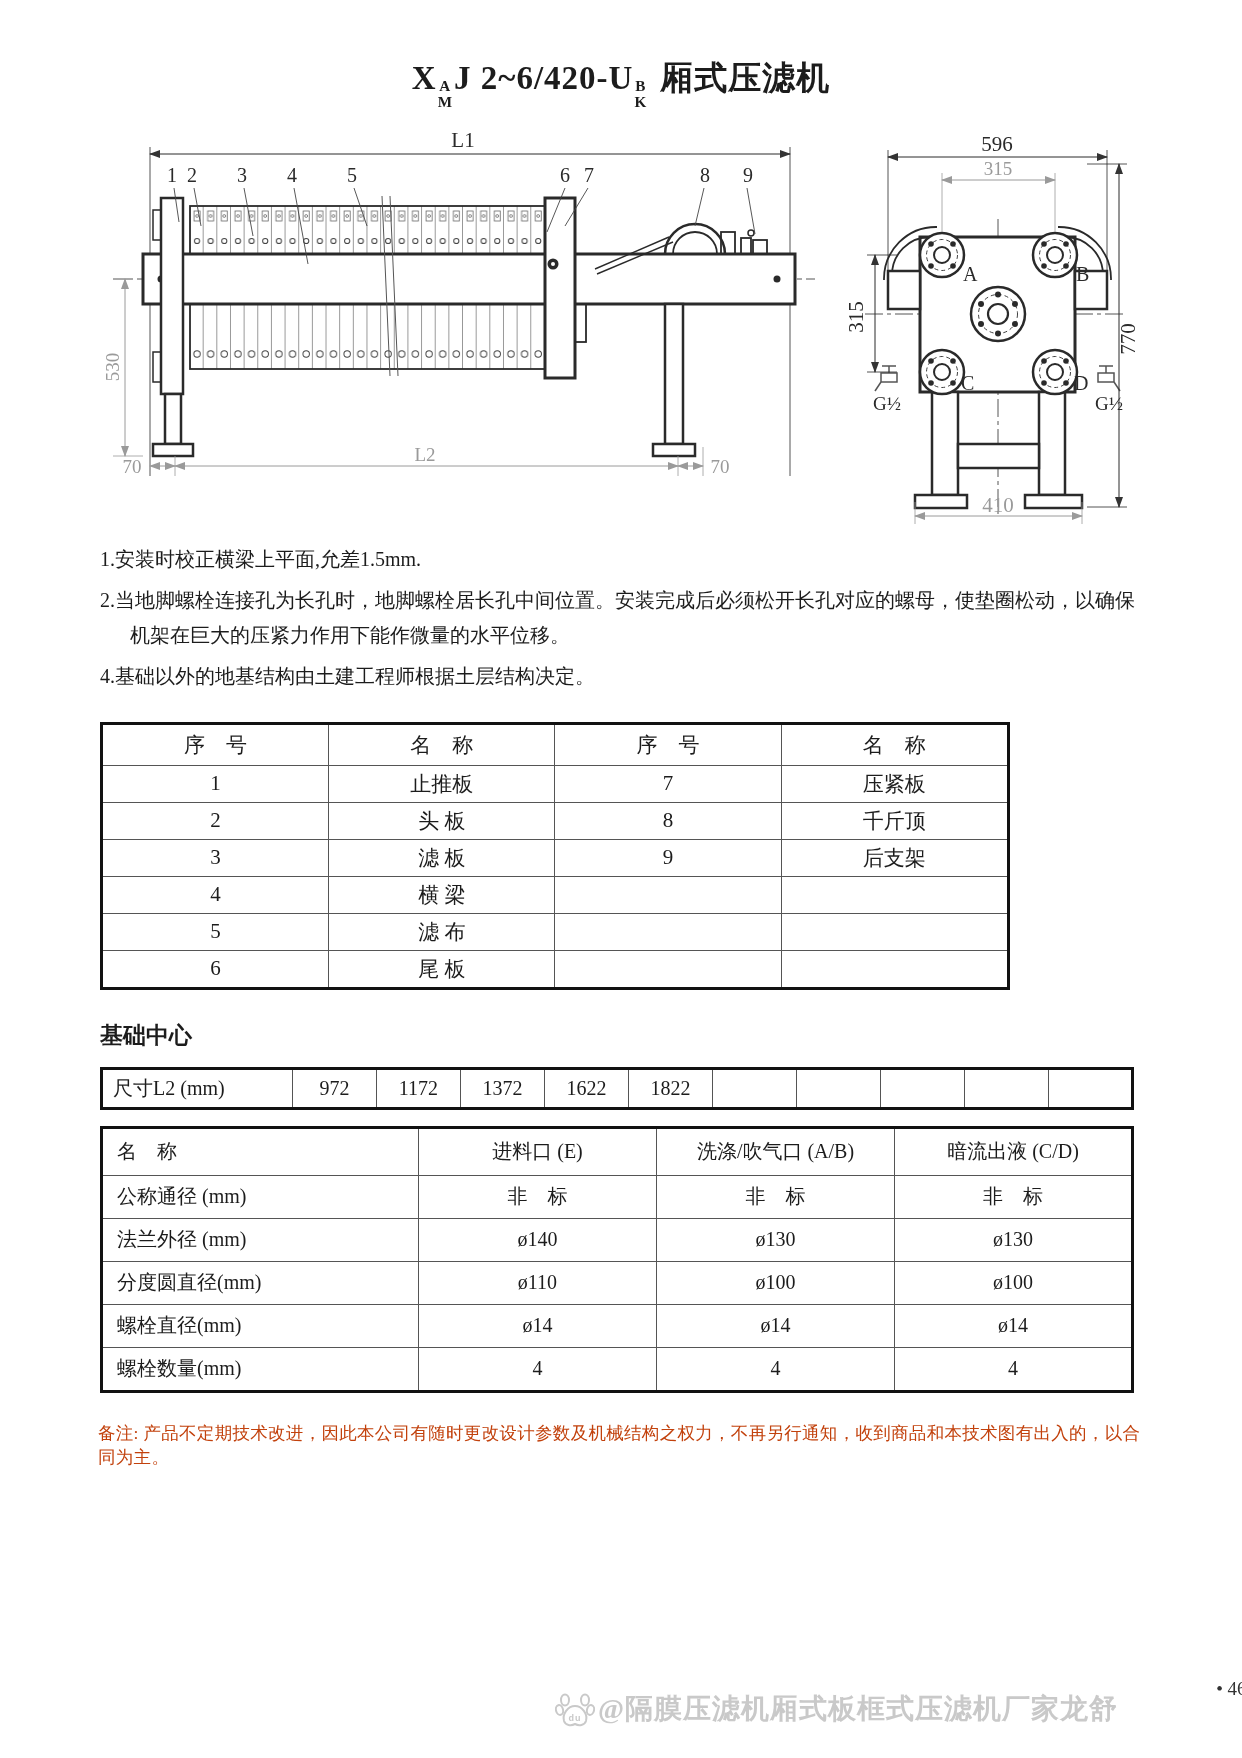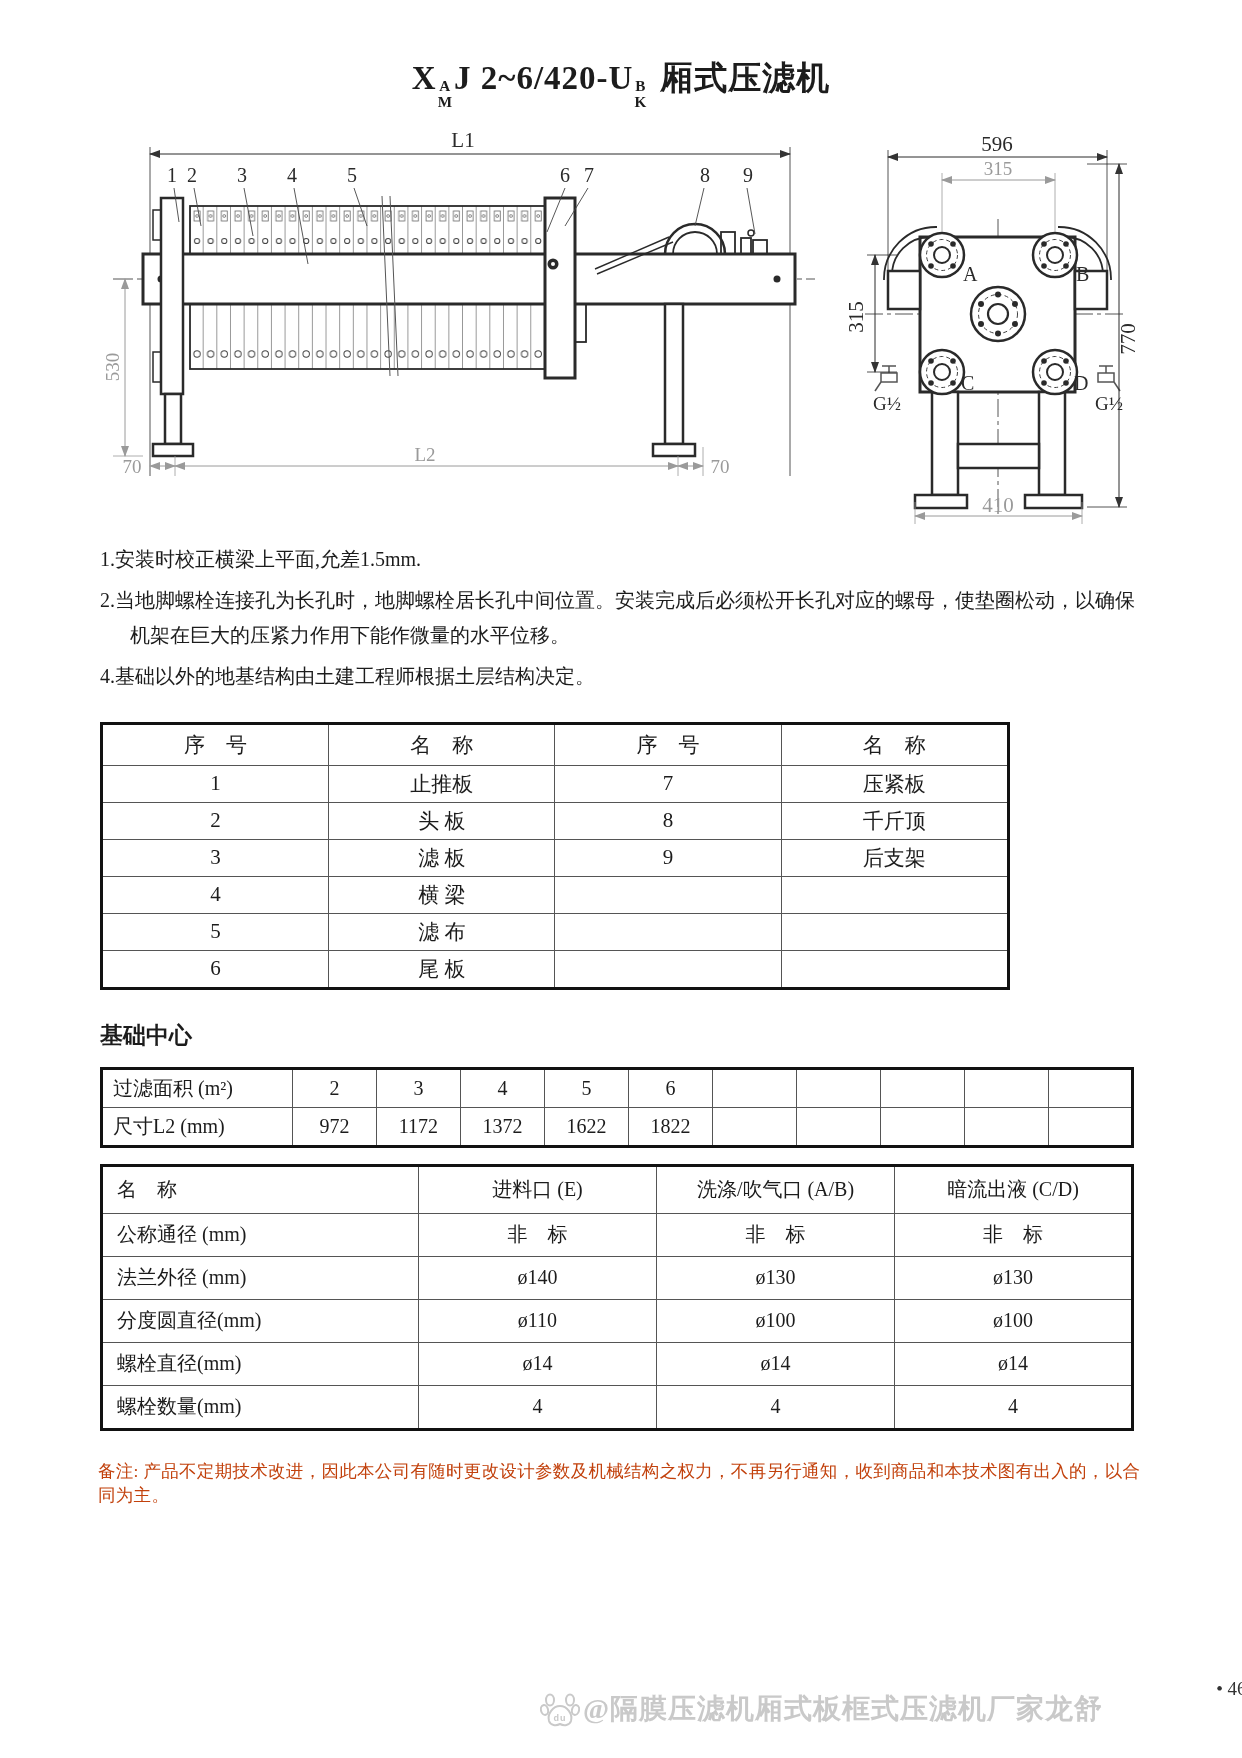--- a/index.html
+++ b/index.html
@@ -21,21 +21,21 @@
   .sub-heading{margin:30px 0 0 100px;font-size:23px;font-weight:bold;}
   .foundation-table{margin-top:16px;width:1034px;border:3px solid #111;}
   .foundation-table td{height:35px;border:1px solid #555;text-align:center;font-size:20px;}
   .foundation-table td.lbl{text-align:left;padding-left:10px;width:178px;}
   .pipes-table{margin-top:16px;width:1034px;border:3px solid #111;}
   .pipes-table td{height:40px;border:1px solid #555;text-align:center;font-size:20px;}
   .pipes-table td.lbl{text-align:left;padding-left:14px;width:300px;}
   .pipes-table tr.hdr td{height:44px;}
   .bottom-note{margin:28px 0 0 98px;width:1050px;font-size:17.5px;color:#c2410c;letter-spacing:0.3px;}
   .pagenum{position:absolute;top:1678px;left:16px;width:100%;text-align:right;font-size:19px;color:#333;}
-  .watermark{position:absolute;top:1688px;left:540px;display:flex;align-items:flex-end;gap:3px;
+  .watermark{position:absolute;top:1688px;left:555px;display:flex;align-items:flex-end;gap:3px;
              color:#c9c9c9;font-size:28px;font-weight:bold;letter-spacing:1px;white-space:nowrap;}
   .dimtxt{font-family:"Liberation Serif","DejaVu Serif",serif;font-size:19px;fill:#2a2a2a;}
   .dimbig{font-size:21px;}
   .grey{fill:#9a9a9a;}
   .ptnum{font-family:"Liberation Serif","DejaVu Serif",serif;font-size:20px;fill:#2a2a2a;}
 </style>
 </head>
 <body>
 
 <div class="page">
@@ -319,33 +319,20 @@
       <td>尾 板</td>
       <td></td>
       <td></td>
     </tr>
   </tbody>
     </table>
 
   <div class="sub-heading">基础中心</div>
   <table class="foundation-table">
     <tbody>
-        <tr>
-      <td class="lbl">过滤面积 (m²)</td>
-      <td>2</td>
-      <td>3</td>
-      <td>4</td>
-      <td>5</td>
-      <td>6</td>
-      <td></td>
-      <td></td>
-      <td></td>
-      <td></td>
-      <td></td>
-    </tr>
     <tr>
       <td class="lbl">尺寸L2 (mm)</td>
       <td>972</td>
       <td>1172</td>
       <td>1372</td>
       <td>1622</td>
       <td>1822</td>
       <td></td>
       <td></td>
       <td></td>

